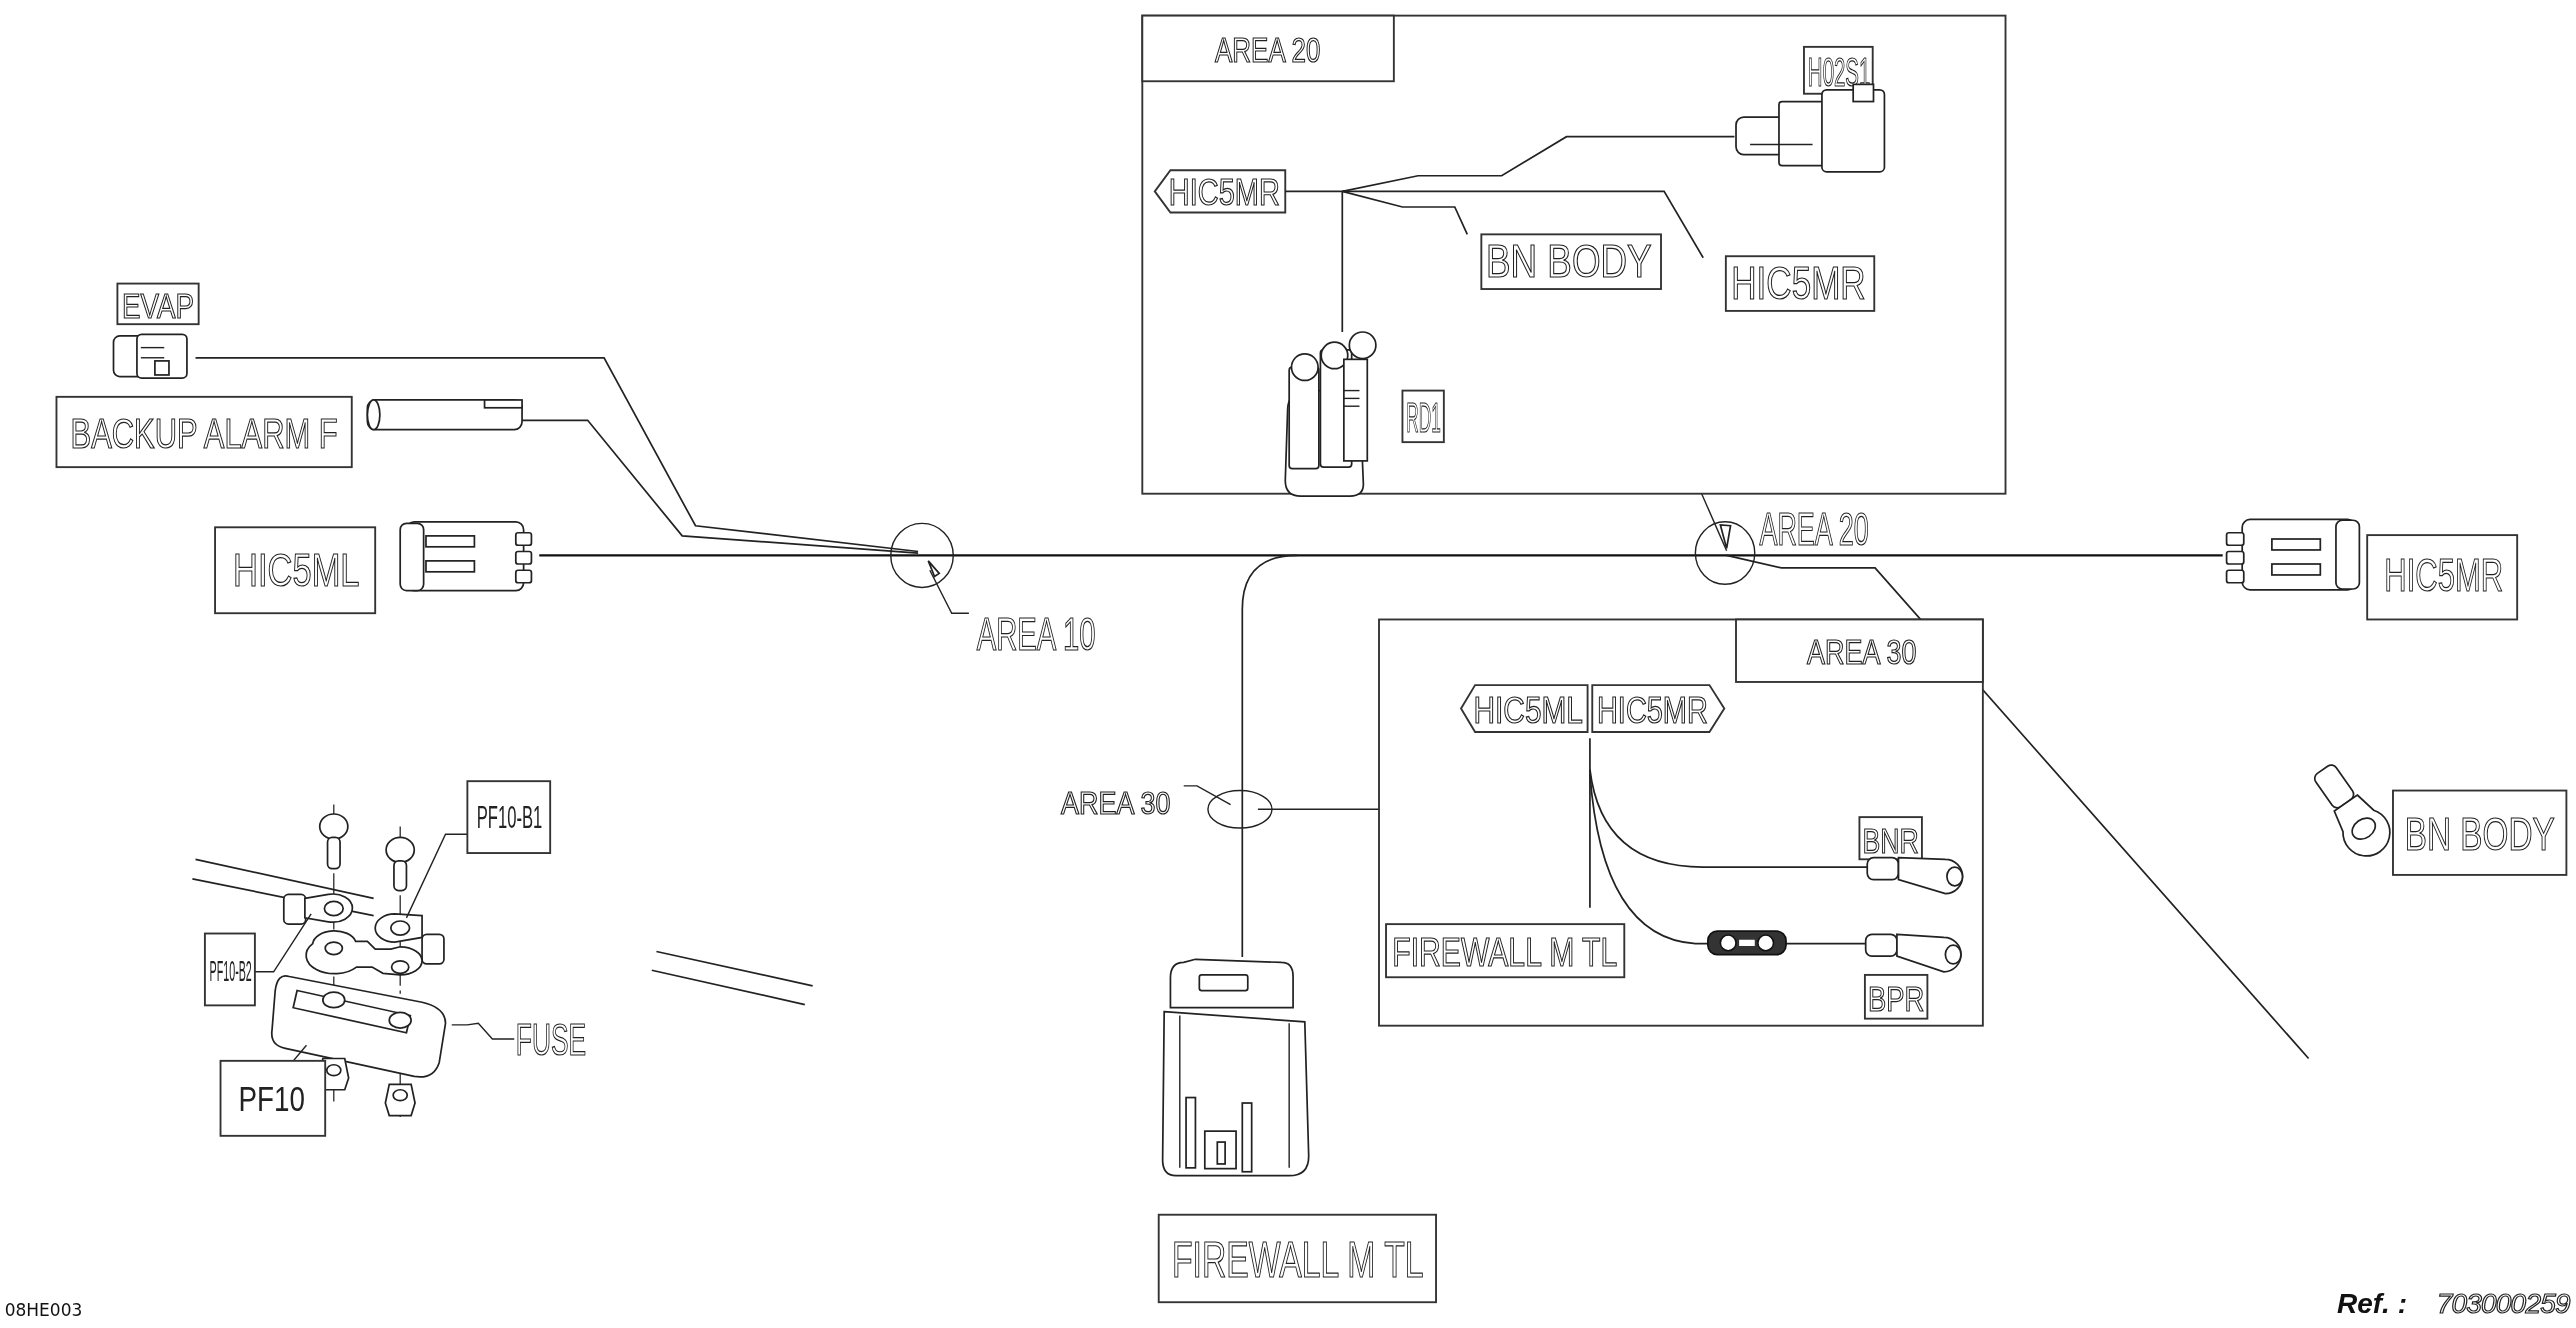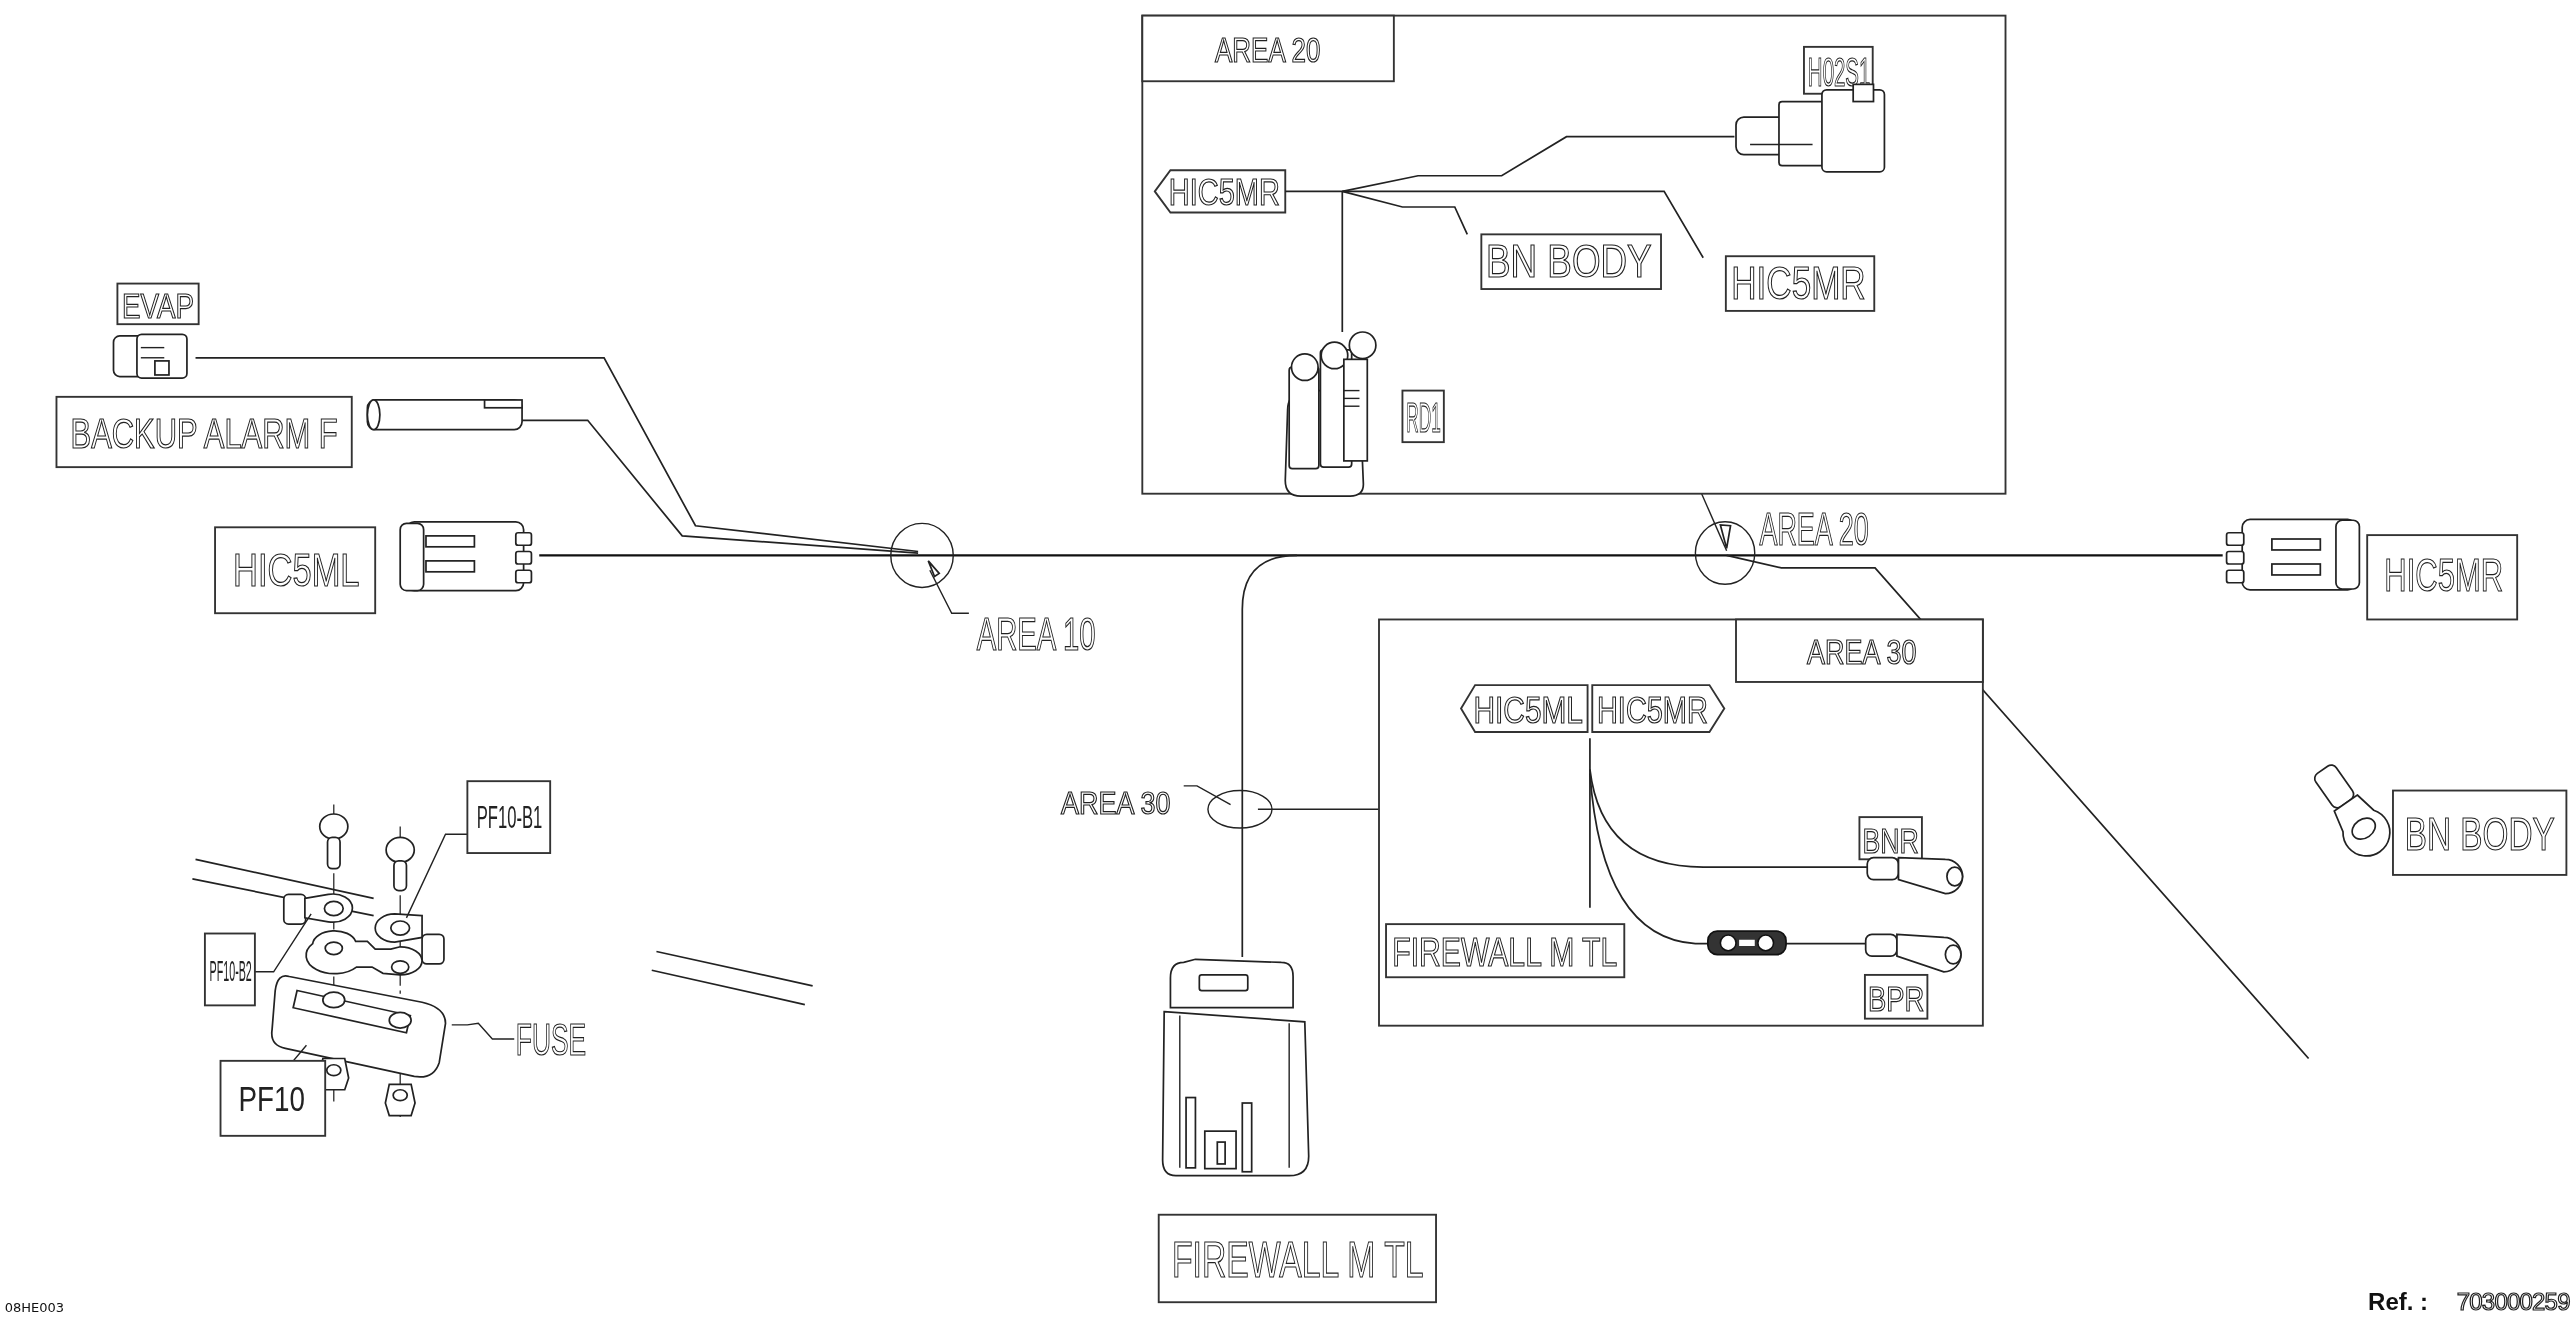--- a/index.html
+++ b/index.html
@@ -10,22 +10,22 @@
   .ln-thin { stroke: #222; stroke-width: 1.8; fill: none; }
   .ln-thick { stroke: #111; stroke-width: 3; fill: none; }
   .box { stroke: #333; stroke-width: 2.4; fill: #fff; }
   .part { stroke: #222; stroke-width: 2.2; fill: #fff; }
   .part-dark { stroke: #111; stroke-width: 2.2; fill: #333; }
   .lbl { font-family: "Liberation Sans", sans-serif; fill: #fff; stroke: #222; stroke-width: 1.6;
          paint-order: normal; font-stretch: condensed; }
   .lbl-s { font-family: "Liberation Sans", sans-serif; fill: #222; }
   .centerline { stroke: #222; stroke-width: 1.6; stroke-dasharray: 28 6 4 6; fill: none; }
   .foot-left { position: absolute; left: 4.7px; top: 1300px; font-family: "DejaVu Sans", sans-serif;
-               font-size: 13px; color: #111; }
-  .foot-right { position: absolute; right: 6.3px; top: 1288px; font-size: 24px; color: #111; white-space: nowrap; }
+               font-size: 17px; color: #111; }
+  .foot-right { position: absolute; right: 6.3px; top: 1288px; font-size: 28px; color: #111; white-space: nowrap; font-style: italic; }
   .foot-right .ref-label { font-weight: bold; margin-right: 22px; }
   .foot-right .ref-value { color: #fff; -webkit-text-stroke: 1.2px #222; letter-spacing: -0.8px; }
 </style>
 </head>
 <body>
 
 <svg id="diagram" width="2576" height="1328" viewBox="0 0 3297 1700">
 
   <g>
     <line class="ln-thick" x1="690" y1="711" x2="2845" y2="711"></line>

